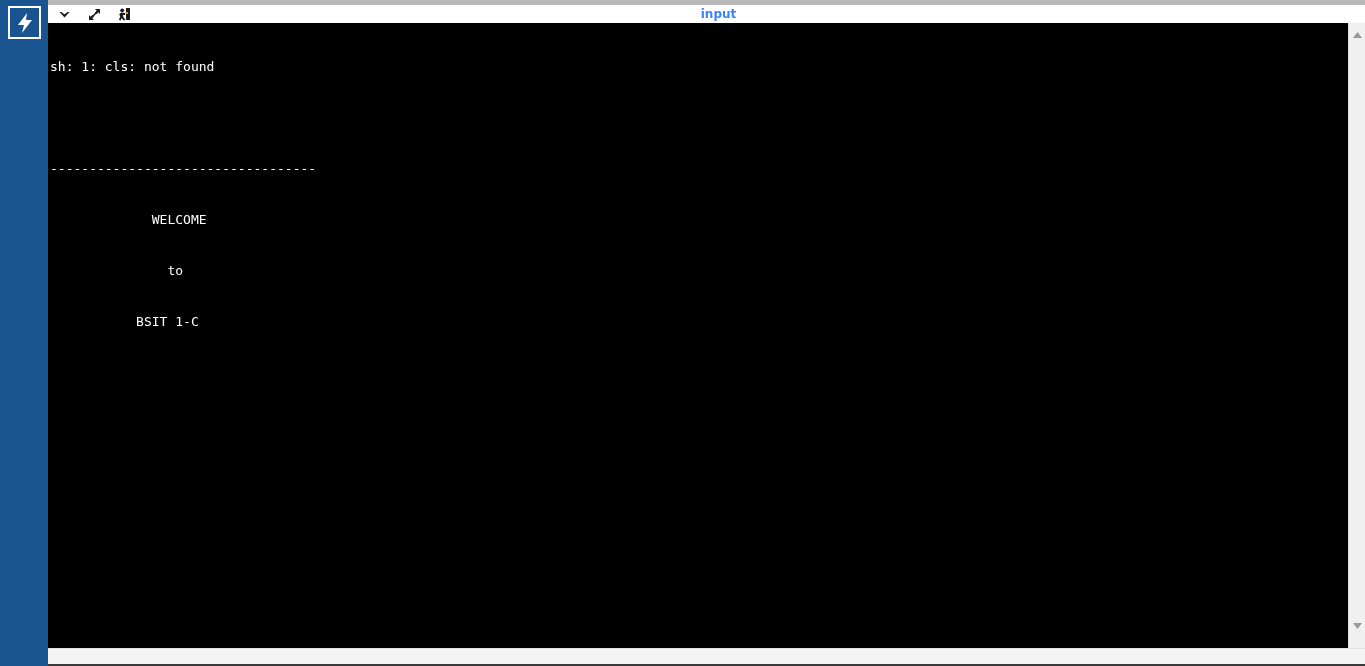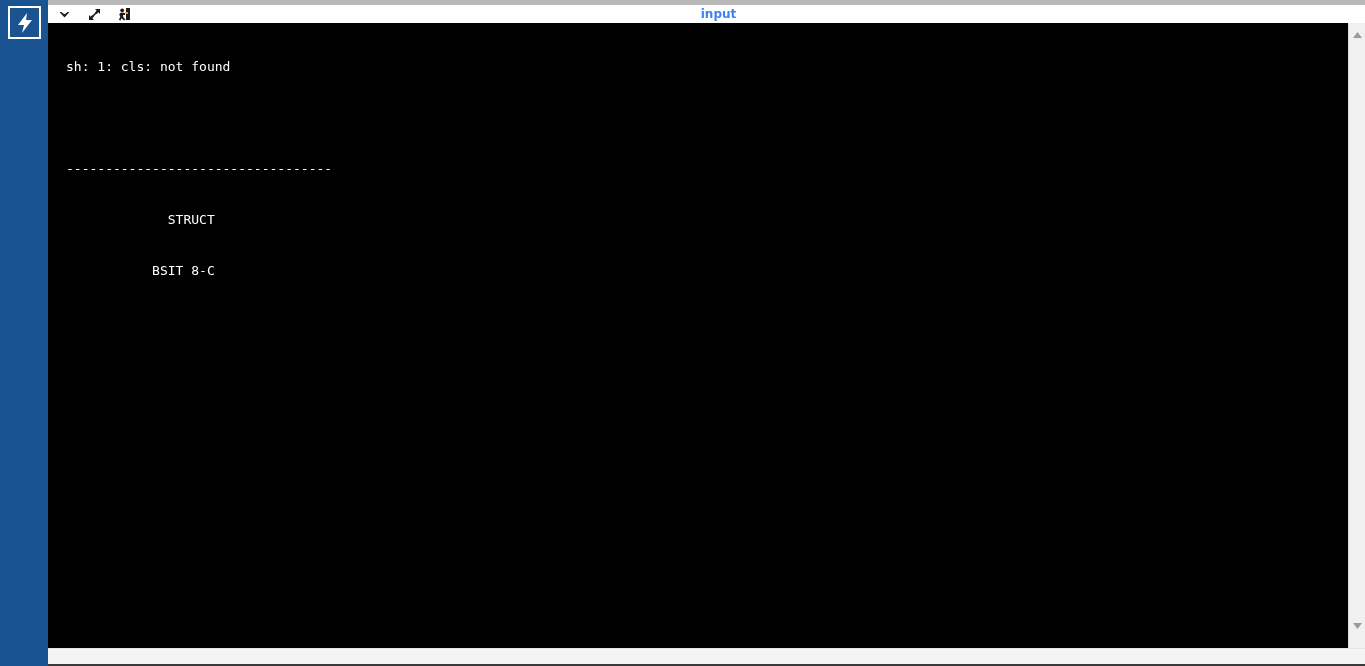--- a/index.html
+++ b/index.html
@@ -88,21 +88,20 @@
 
   
   #terminal {
     position: absolute;
     left: 48px; top: 23px;
     width: 1300px;
     height: 623px;
     background: #000000;
     overflow: hidden;
     z-index: 5;
-    margin-left: 16px;
   }
   #term-text {
     position: absolute;
     left: 2px;
     top: 1px;
     font-family: "DejaVu Sans Mono", monospace;
     font-size: 13px;
     line-height: 17px;
     color: #ffffff;
     white-space: pre;
@@ -218,22 +217,23 @@
         </svg>
       </div>
     </div>
   </div>
 
   <div id="terminal">
     <div id="term-text">
       <div class="tline">sh: 1: cls: not found</div>
       <div class="tline"></div>
       <div class="tline">----------------------------------</div>
-      <div class="tline">             STRUCT</div>
-      <div class="tline">           BSIT 8-C</div>
+      <div class="tline">             WELCOME</div>
+      <div class="tline">               to</div>
+      <div class="tline">           BSIT 1-C</div>
       <div class="tline"></div>
       <div class="tline"></div>
       <div class="tline"></div>
       
       
       
       
       
       
       

